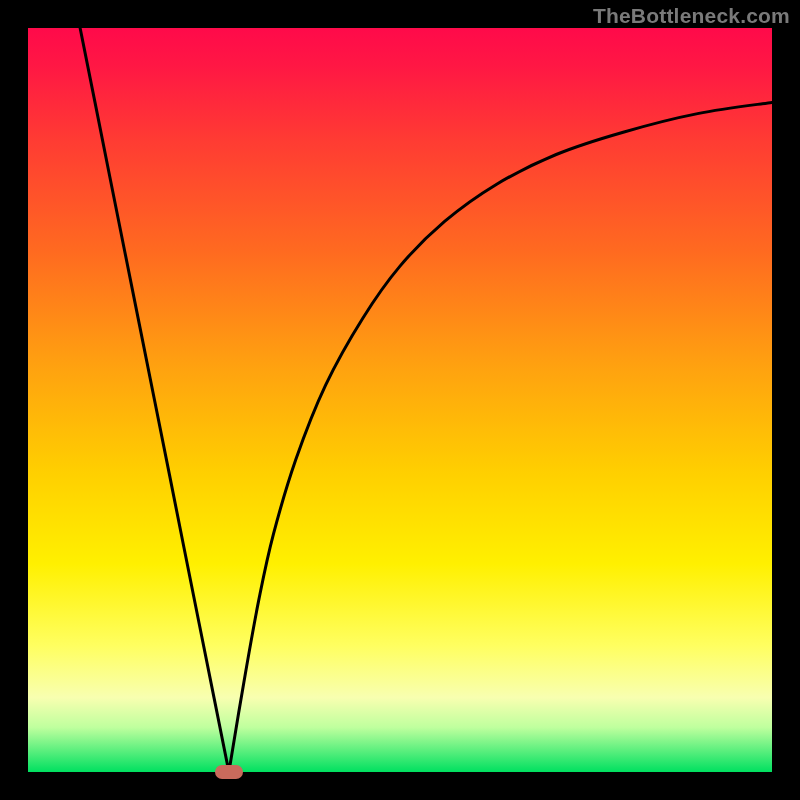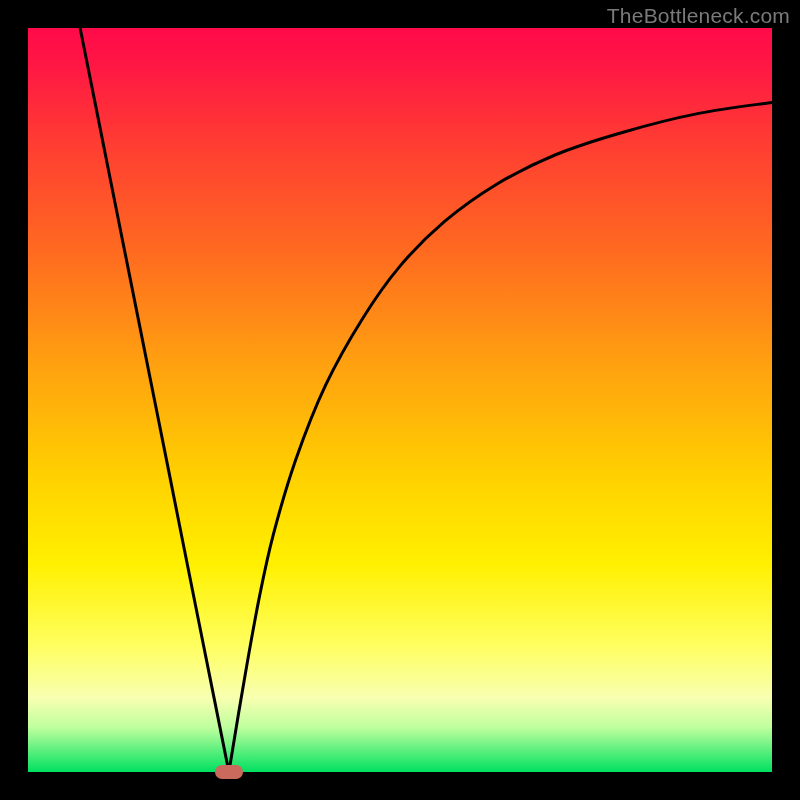--- a/index.html
+++ b/index.html
@@ -40,21 +40,21 @@
       #bfff9e 94%,
       #00e060 100%
     );
   }
   .watermark {
     position: absolute;
     top: 4px;
     right: 10px;
     color: #7a7a7a;
     font-size: 21px;
-    font-weight: 400;
+    font-weight: 700;
     letter-spacing: 0.2px;
     user-select: none;
   }
   svg.curve {
     position: absolute;
     top: 0;
     left: 0;
   }
   .marker {
     position: absolute;

